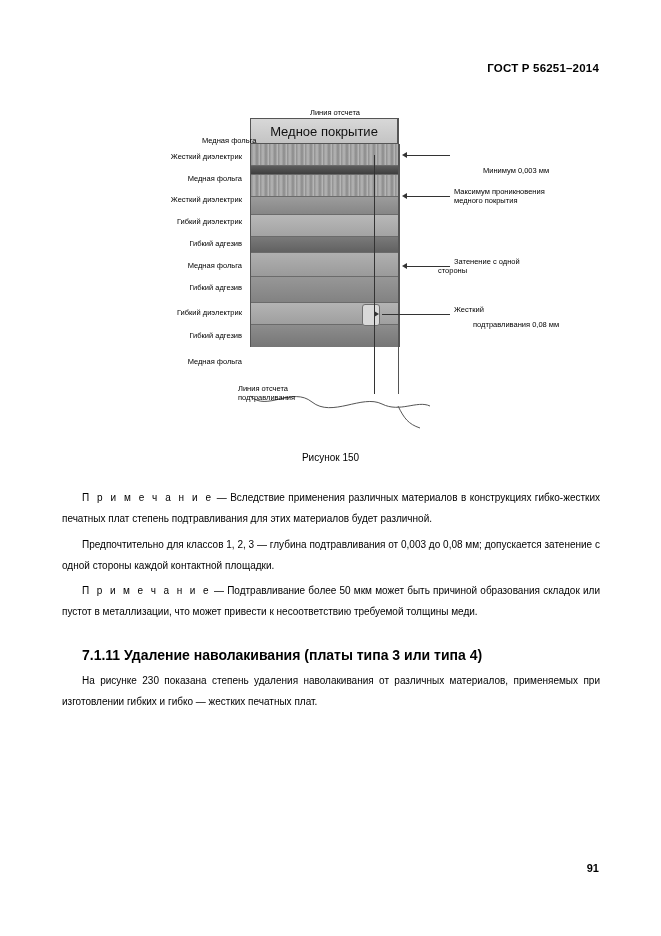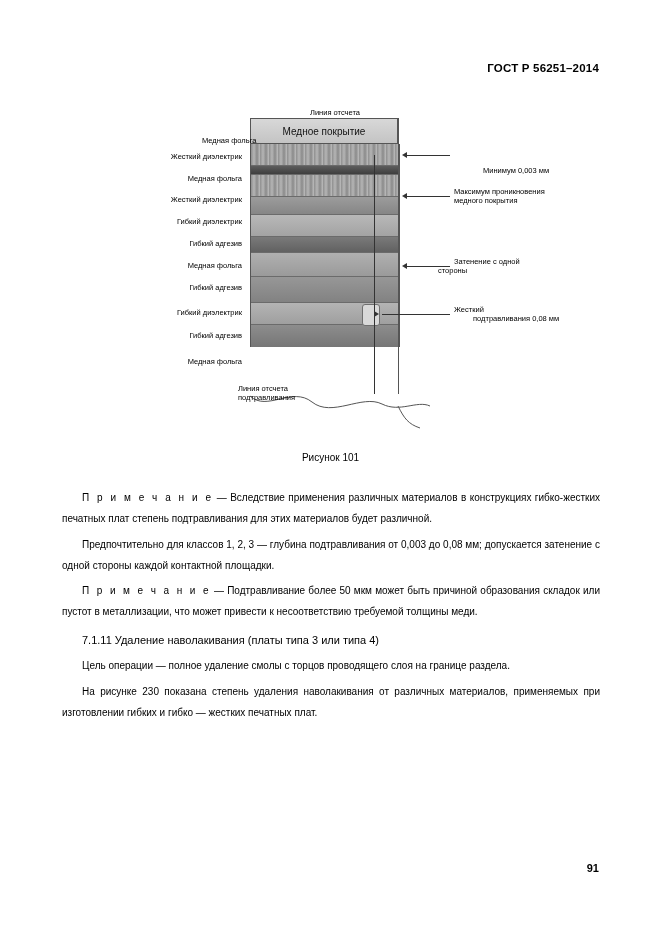--- a/index.html
+++ b/index.html
@@ -78,21 +78,21 @@
     left: 188px;
     top: 10px;
     width: 148px;
     height: 26px;
     background: linear-gradient(180deg,#d8d8d8 0%, #c4c4c4 100%);
     border: 1px solid #555;
     box-sizing: border-box;
     display: flex;
     align-items: center;
     justify-content: center;
-    font-size: 10px;
+    font-size: 13px;
     color: #111;
   }
 
   
   .bottom-wave {
     position: absolute;
     left: 110px;
     top: 286px;
     width: 275px;
     height: 44px;
@@ -139,23 +139,23 @@
     text-align: justify;
   }
   .body p {
     margin: 0 0 4.5px 0;
     text-indent: 20px;
   }
   .spaced {
     letter-spacing: 2.2px;
   }
   h4.section {
-    font-size: 11px;
-    font-weight: normal;
-    margin: 8px 0 4px 0;
+    font-size: 14px;
+    font-weight: bold;
+    margin: 23px 0 4px 0;
     text-indent: 20px;
   }
   .pagenum {
     position: absolute;
     right: 62px;
     bottom: 62px;
     font-size: 11px;
     font-weight: bold;
     padding-left: 36px;
   }
@@ -229,35 +229,34 @@
     <div class="fig-label right" style="left:392px; top:88px;">медного покрытия</div>
 
     <div class="leader" style="left:344px; top:158px; width:44px;"></div>
     <div class="arrow left" style="left:340px; top:155px;"></div>
     <div class="fig-label right" style="left:392px; top:149px;">Затенение с одной</div>
     <div class="fig-label right" style="left:376px; top:158px;">стороны</div>
 
     <div class="leader" style="left:320px; top:206px; width:68px;"></div>
     <div class="arrow right" style="left:312px; top:203px;"></div>
     <div class="fig-label right" style="left:392px; top:197px;">Жесткий</div>
-    <div class="fig-label right" style="left:392px; top:206px;padding-left:19px;">подтравливания 0,08 мм</div>
+    <div class="fig-label right" style="left:392px; top:212px;padding-left:19px;">подтравливания 0,08 мм</div>
   </div>
 
-  <div class="fig-caption">Рисунок 101</div>
+  <div class="fig-caption">Рисунок 150</div>
 
   <div class="body">
 
     <p><span class="spaced">П р и м е ч а н и е</span><span> — Вследствие применения различных материалов в конструкциях гибко-жестких печатных плат степень подтравливания для этих материалов будет различной.</span></p>
 
     <p>Предпочтительно для классов 1, 2, 3 — глубина подтравливания от 0,003 до 0,08 мм; допускается затенение с одной стороны каждой контактной площадки.</p>
 
 
     <p><span class="spaced">П р и м е ч а н и е</span><span> — Подтравливание более 50 мкм может быть причиной образования складок или пустот в металлизации, что может привести к несоответствию требуемой толщины меди.</span></p>
 
     <h4 class="section">7.1.11 Удаление наволакивания (платы типа 3 или типа 4)</h4>
 
-    <p>Цель операции — полное удаление смолы с торцов проводящего слоя на границе раздела.</p>
 
     <p>На рисунке 230 показана степень удаления наволакивания от различных материалов, применяемых при изготовлении гибких и гибко — жестких печатных плат.</p>
   </div>
 
   <div class="pagenum">91</div>
 </div>
 
 </body></html>

